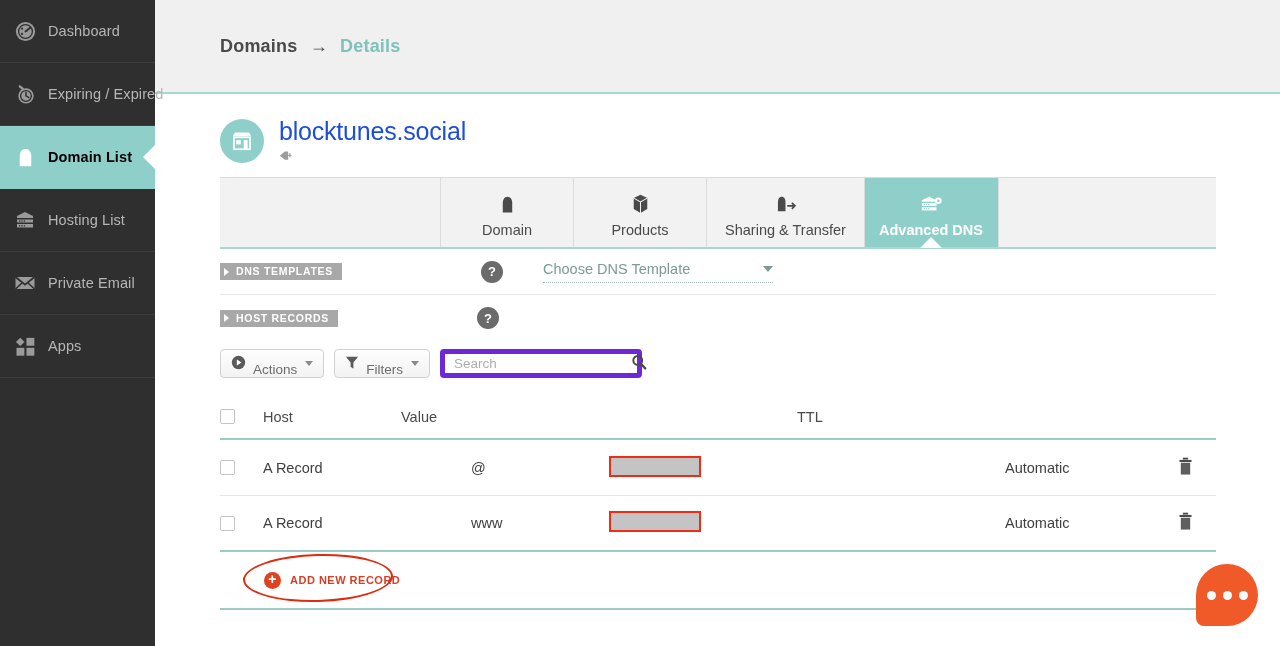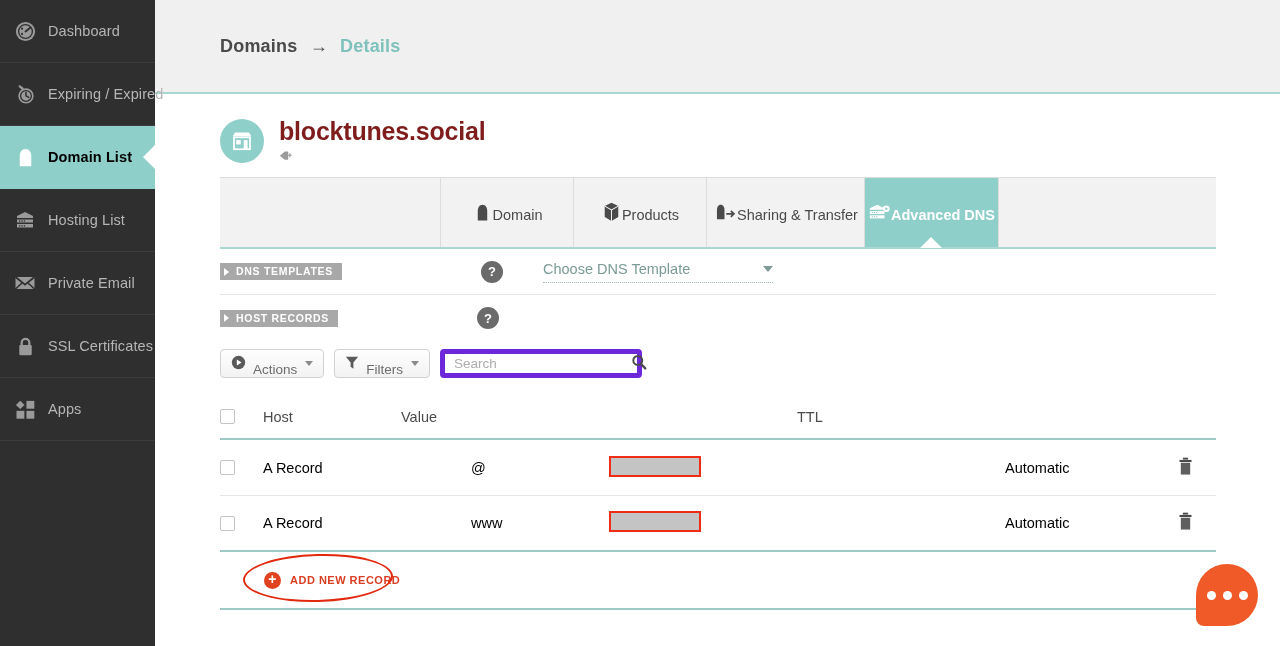--- a/index.html
+++ b/index.html
@@ -79,40 +79,40 @@
   .domain-head { display: flex; align-items: flex-start; padding-top: 22px; }
   .domain-avatar {
     width: 44px; height: 44px; border-radius: 50%;
     background: #8fcfca;
     display: flex; align-items: center; justify-content: center;
     flex: 0 0 44px;
     margin-top: 3px;
   }
   .domain-titles { margin-left: 15px; }
   .domain-name {
-    font-size: 25px; color: #7f1d1d; font-weight: bold;
+    font-size: 25px; color: #1d4ed8; font-weight: normal;
     line-height: 30px; letter-spacing: -.2px;
   }
   .domain-sub { margin-top: 2px; height: 16px; display:flex; align-items:center;}
 
   
   .tabs {
     margin-top: 13px;
     display: flex;
     width: 996px;
     height: 72px;
     border-top: 1px solid #dcdcdc;
     border-bottom: 2px solid #a8d8d2;
     background: #f2f2f2;
   }
   .tab-spacer { flex: 0 0 221px; border-right: 1px solid #dcdcdc; }
   .tab-spacer.tail { flex: 1 1 auto; border-right: none; border-left: 1px solid #dcdcdc; }
   .tab {
     flex: 0 0 133px;
-    display: flex; flex-direction: row;
+    display: flex; flex-direction: column;
     align-items: center; justify-content: center;
     border-right: 1px solid #dcdcdc;
     color: #4a4a4a;
     font-size: 14.5px;
     cursor: pointer;
     position: relative;
     padding-top: 4px;
   }
   .tab.wide { flex: 0 0 158px; }
   .tab .tab-ico { height: 26px; display:flex; align-items:center; justify-content:center; margin-bottom: 5px;}
@@ -221,21 +221,21 @@
     height: 45px;
     border-bottom: 2px solid #9ccbc6;
     font-size: 14.5px;
     color: #4a4a4a;
   }
   .trow {
     display: flex; align-items: center;
     height: 56px;
     border-bottom: 1px solid #e6e6e6;
     font-size: 14.5px;
-    color: #000000;
+    color: #404040;
   }
   .trow.last { border-bottom: 2px solid #9ccbc6; }
   .c-check { flex: 0 0 43px; display: flex; align-items: center; }
   .c-type  { flex: 0 0 208px; }
   .c-host  { flex: 0 0 138px; }
   .c-value { flex: 0 0 396px; }
   .c-ttl   { flex: 0 0 172px; }
   .c-del   { flex: 1 1 auto; display: flex; justify-content: flex-start; padding-left: 1px;}
   .cbox {
     width: 15px; height: 15px;
@@ -366,29 +366,20 @@
       <span class="nav-ico">
         <svg width="24" height="24" viewBox="0 0 24 24">
             <rect x="2.5" y="6" width="19" height="12" fill="#9a9a9a"></rect>
             <path d="M2.5 6 L12 13.6 L21.5 6" fill="none" stroke="#2f2f2f" stroke-width="1.8"></path>
             <path d="M2.5 18 L9 12 M21.5 18 L15 12" stroke="#2f2f2f" stroke-width="1.6"></path>
           </svg>
       </span>
       <span class="nav-label">Private Email</span>
     </div>
 
-    <div class="nav-item">
-      <span class="nav-ico">
-        <svg width="23" height="23" viewBox="0 0 24 24">
-            <path d="M8 11 L8 8 A4 4 0 0 1 16 8 L16 11" fill="none" stroke="#9a9a9a" stroke-width="2.4"></path>
-            <rect x="5.5" y="10.5" width="13" height="10.5" rx="1.2" fill="#9a9a9a"></rect>
-          </svg>
-      </span>
-      <span class="nav-label">SSL Certificates</span>
-    </div>
 
     <div class="nav-item">
       <span class="nav-ico">
         <svg width="23" height="23" viewBox="0 0 24 24">
             <path d="M6.5 2.8 L11 7.2 L6.5 11.6 L2 7.2 Z" fill="#9a9a9a"></path>
             <rect x="13" y="3" width="8.2" height="8.2" fill="#9a9a9a"></rect>
             <rect x="2.6" y="13.4" width="8.2" height="8.2" fill="#9a9a9a"></rect>
             <rect x="13" y="13.4" width="8.2" height="8.2" fill="#9a9a9a"></rect>
           </svg>
       </span>

